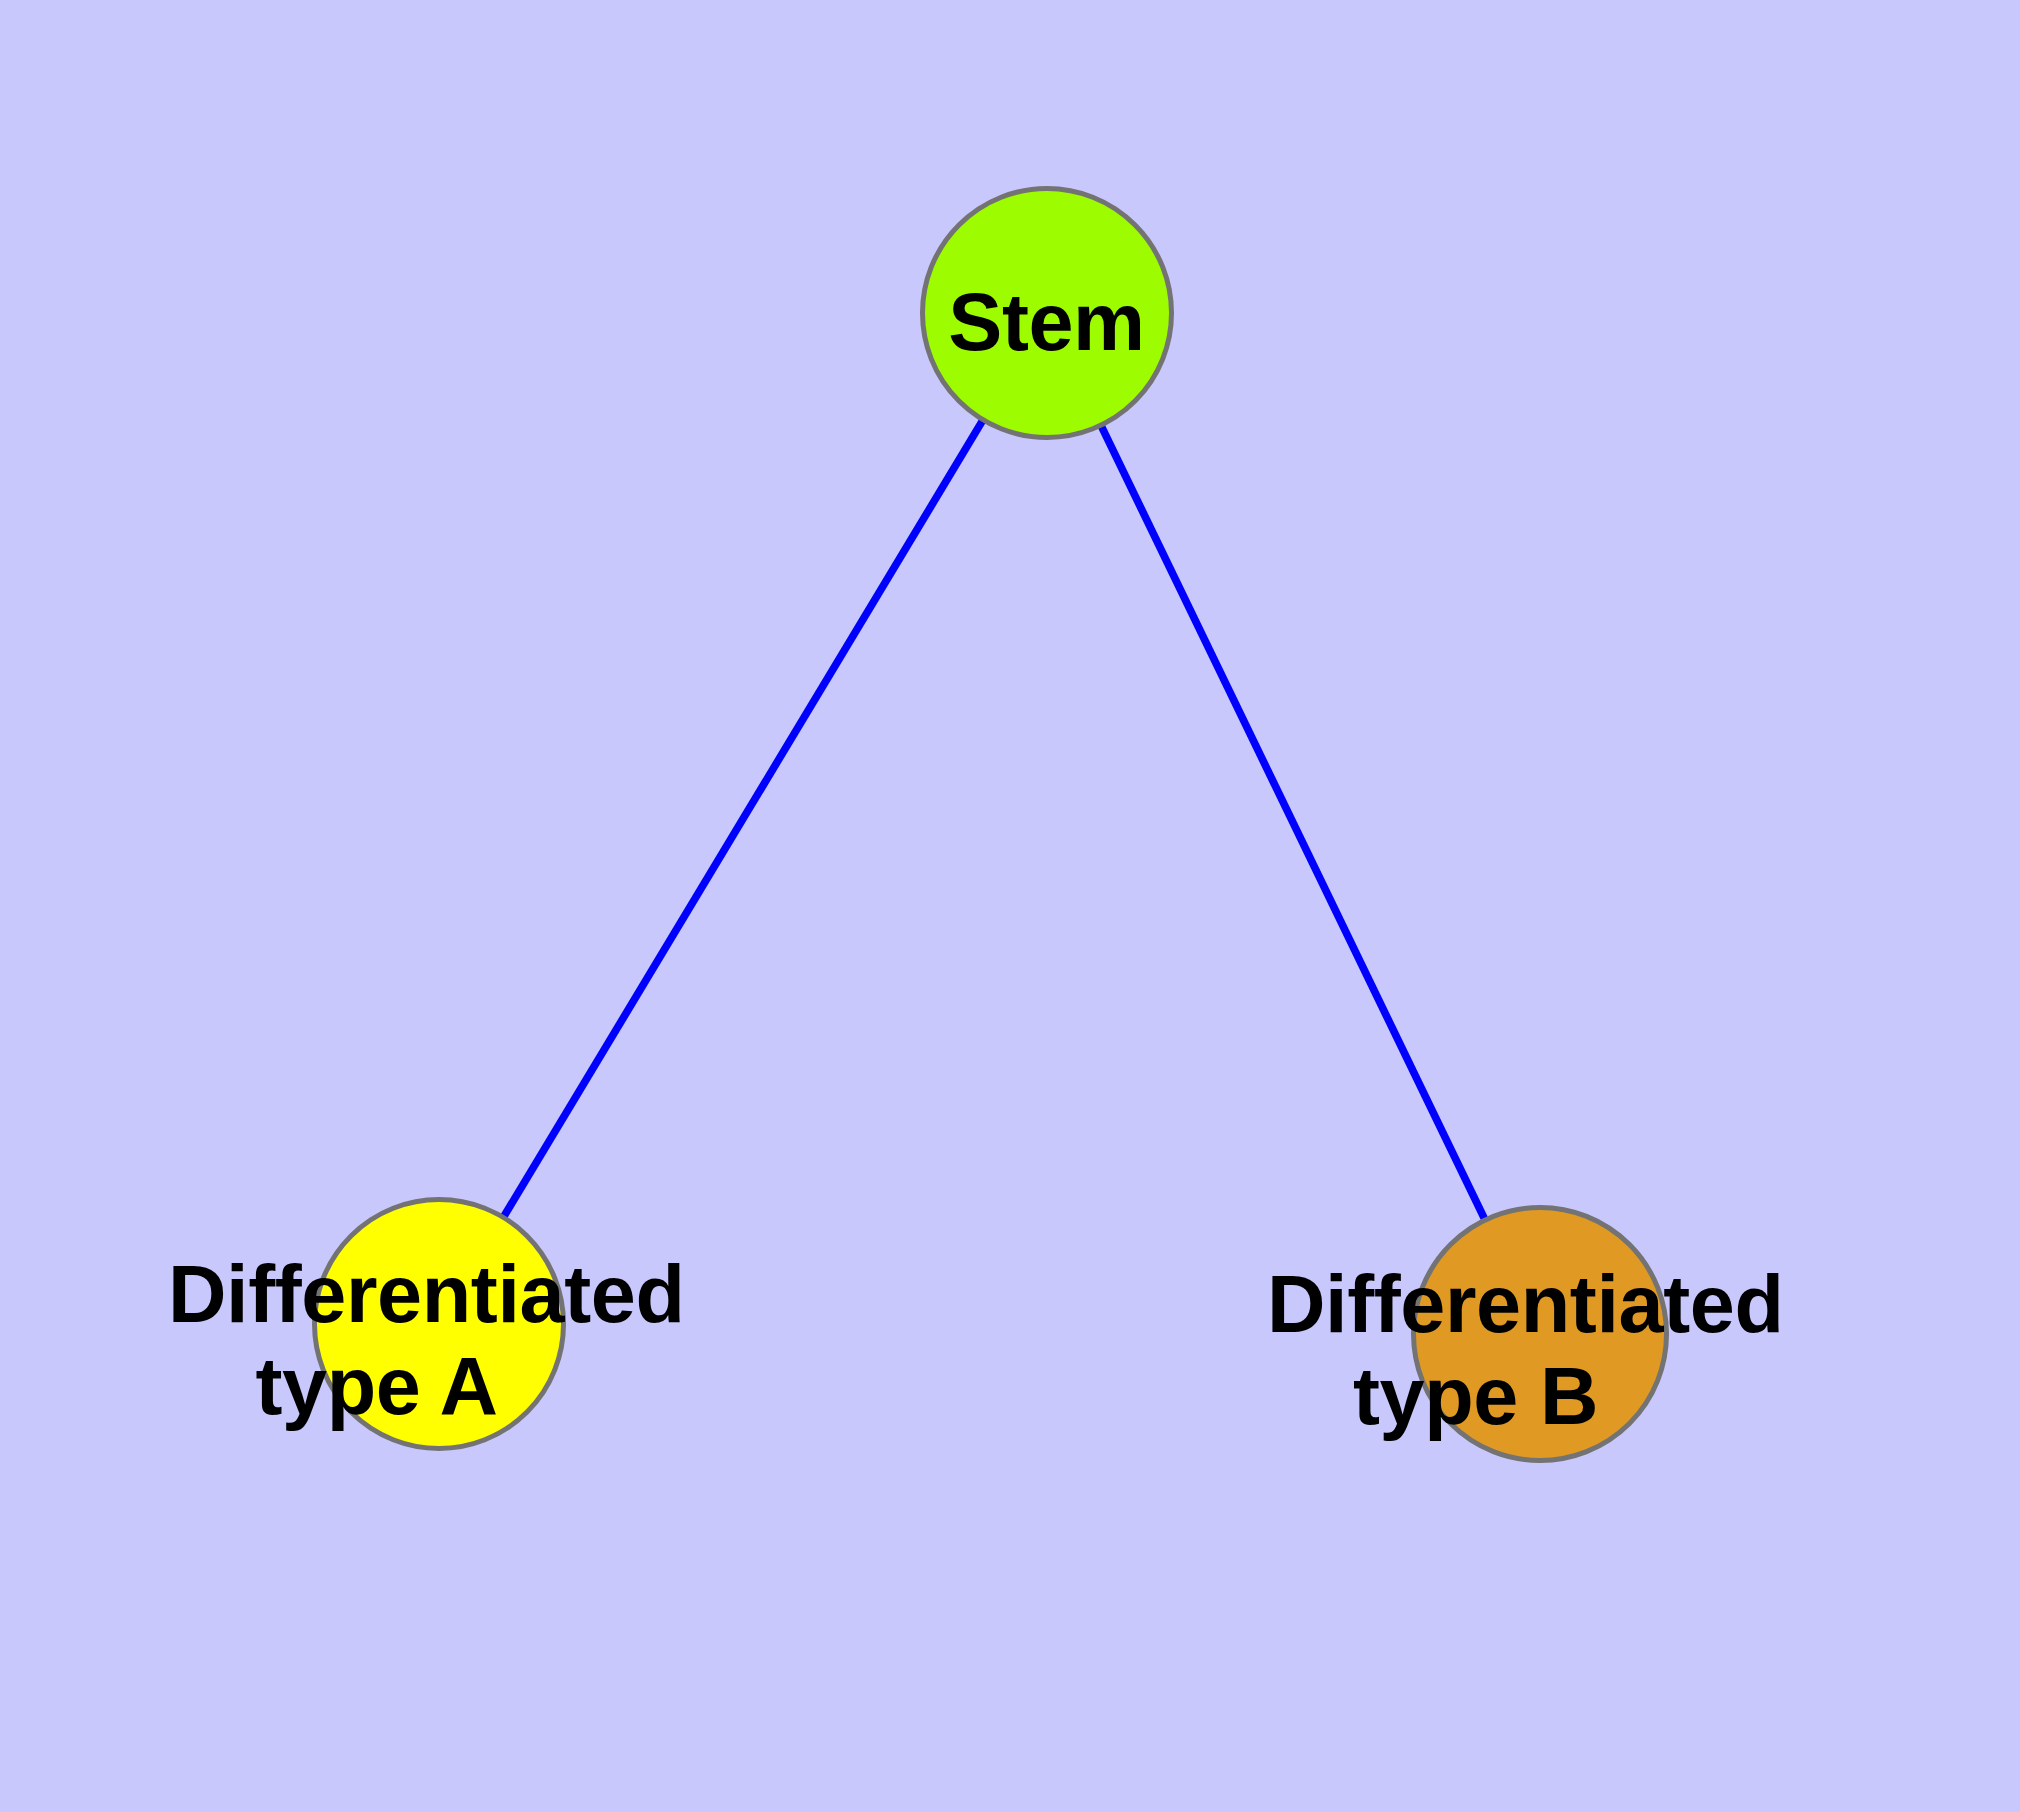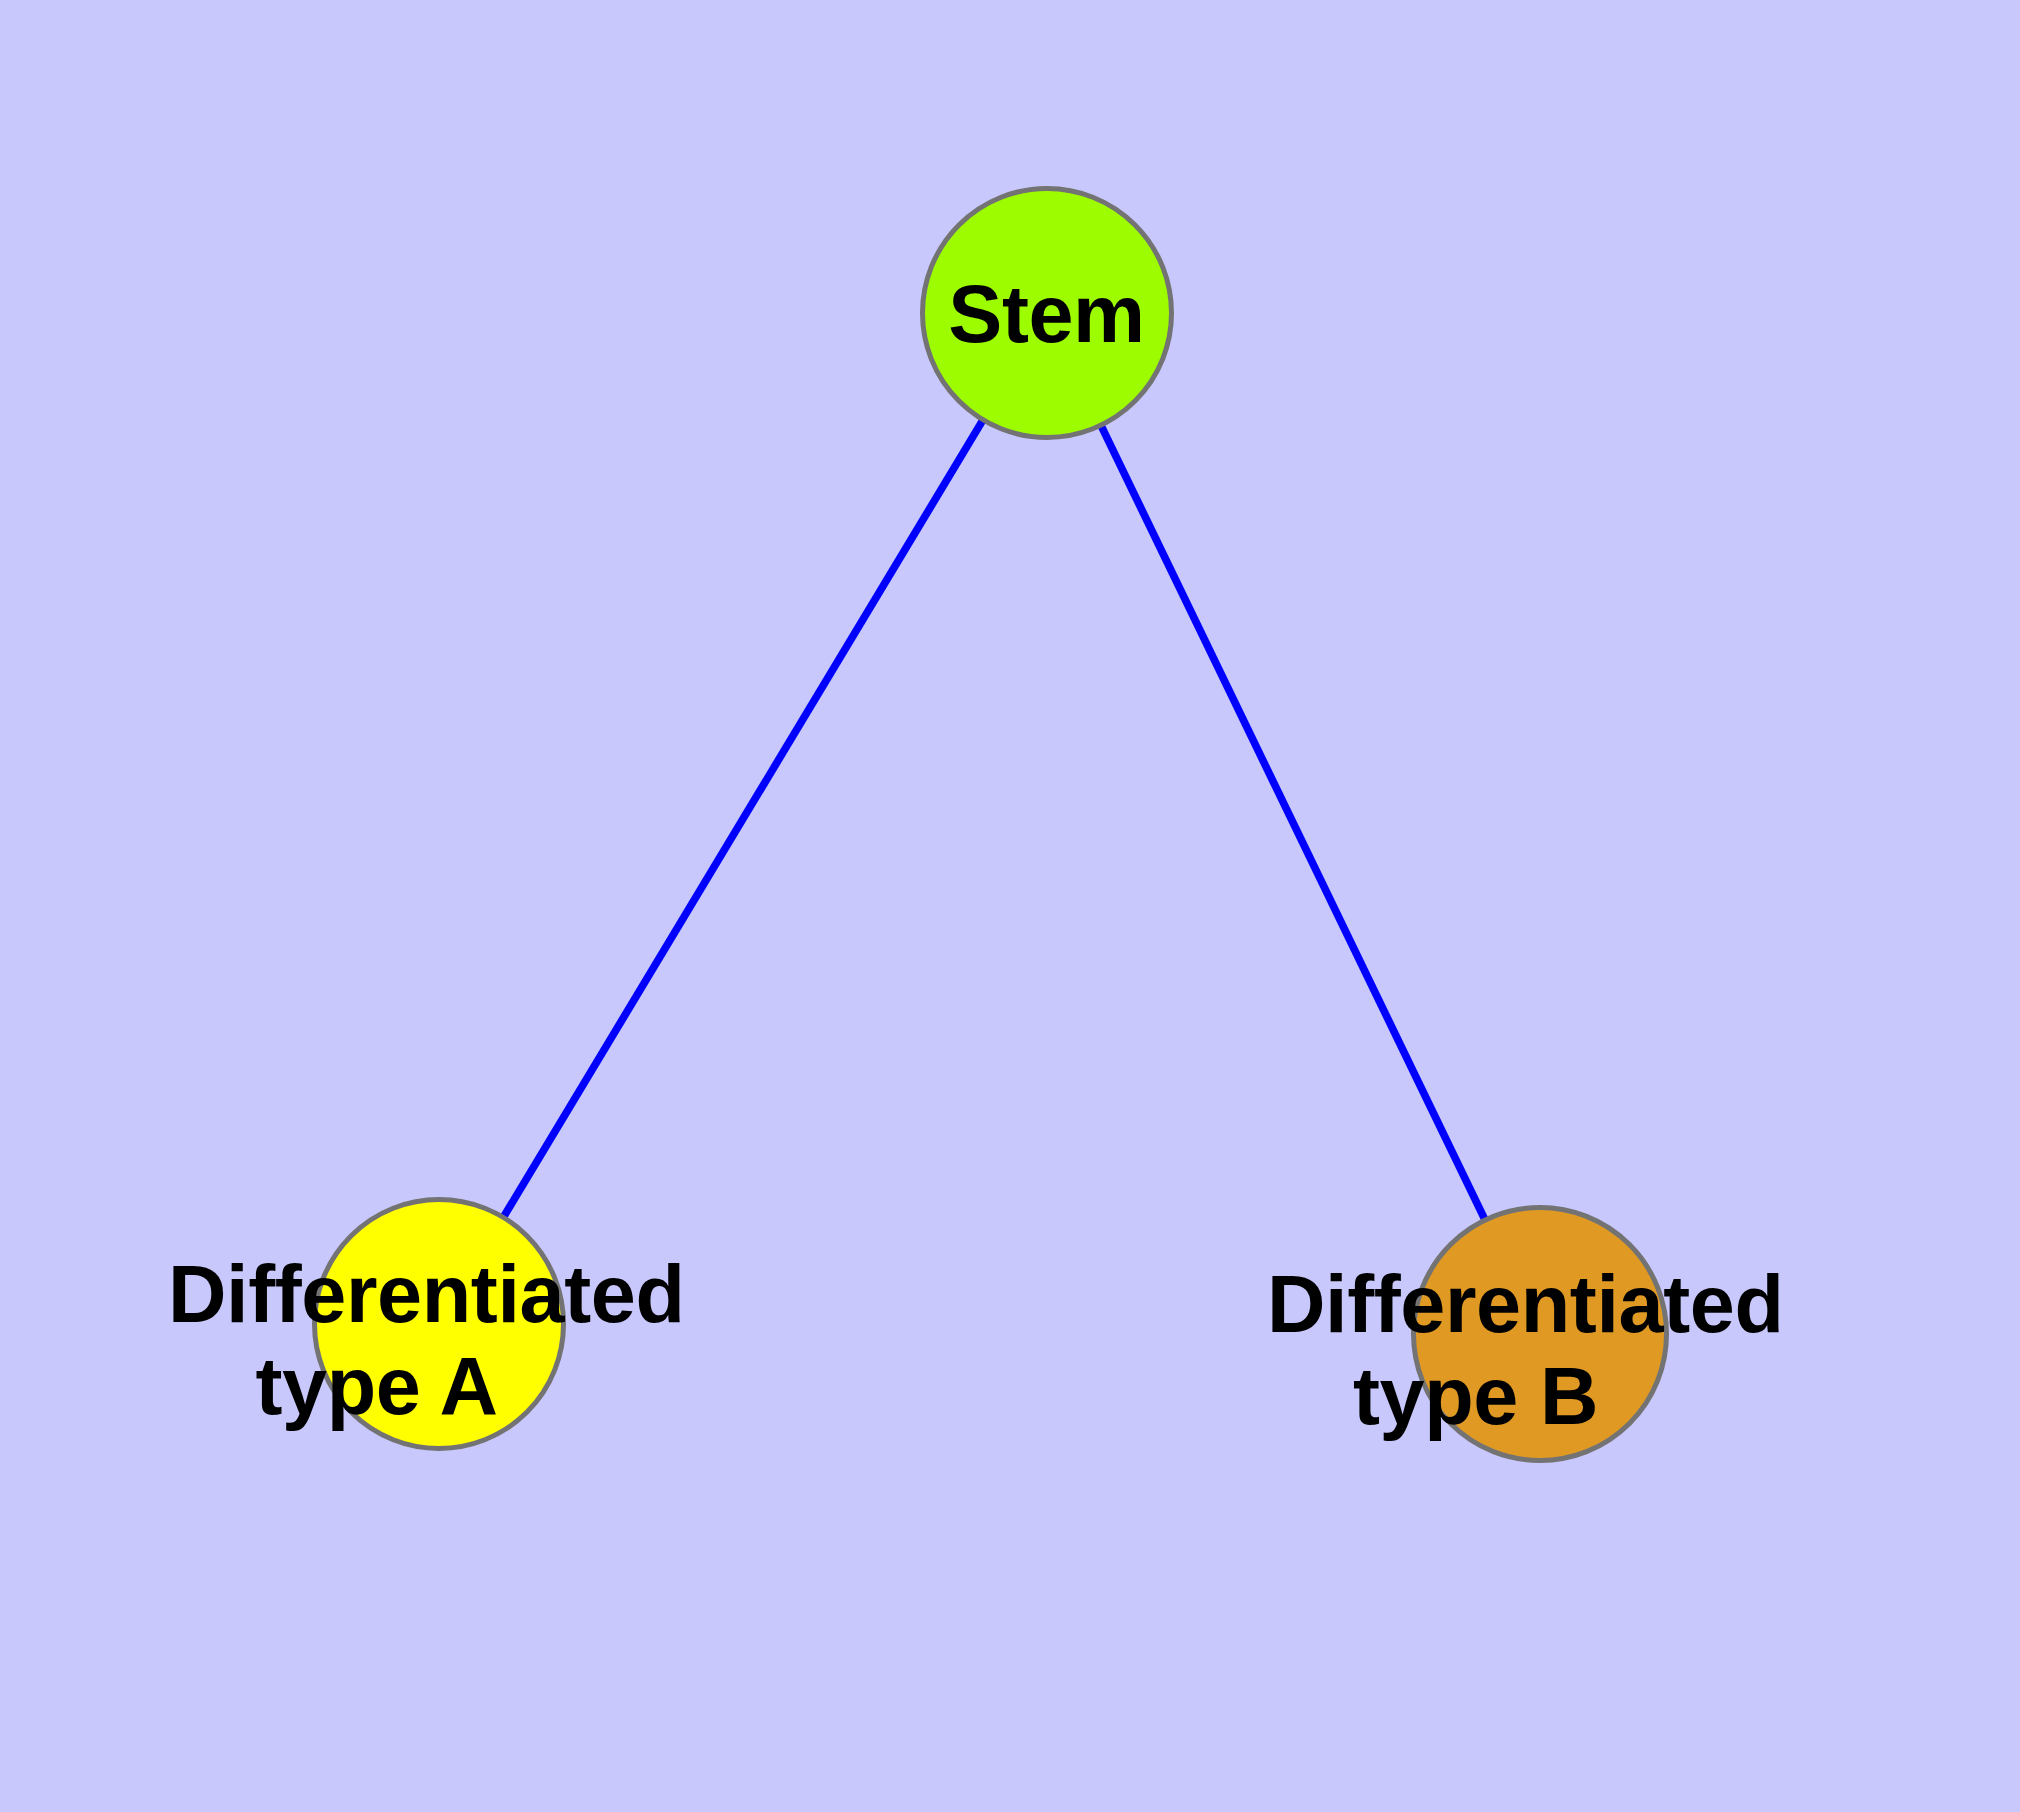--- a/index.html
+++ b/index.html
@@ -63,21 +63,21 @@
     color: #000000;
     font-weight: bold;
     font-size: 81px;
     line-height: 92px;
     text-align: center;
     white-space: pre;
     letter-spacing: -0.4px;
   }
   .label-stem {
     left: 877px;
-    top: 268px;
+    top: 276px;
     width: 339px;
   }
   .label-type-a {
     left: 168px;
     top: 1248px;
     width: 417px;
   }
   .label-type-b {
     left: 1267px;
     top: 1258px;

